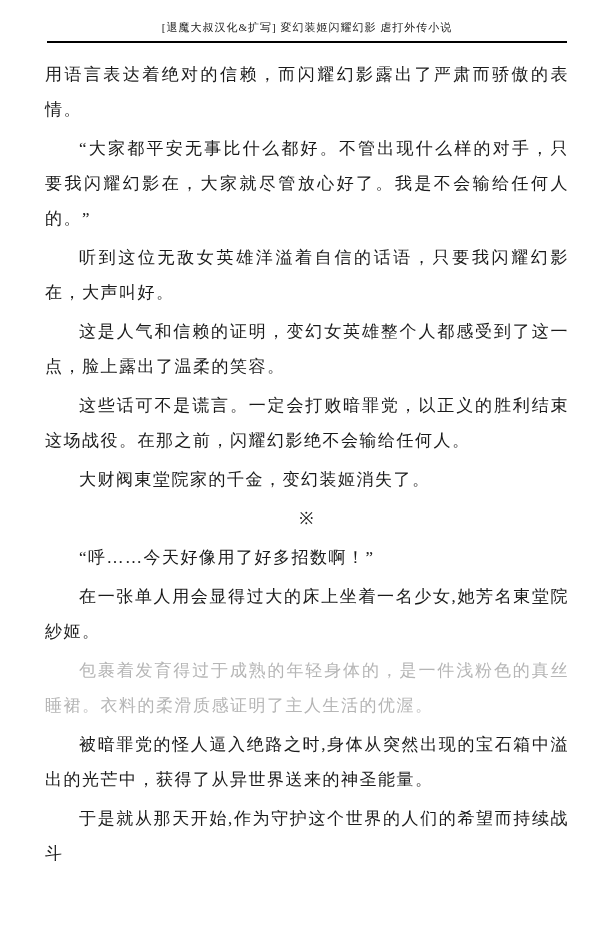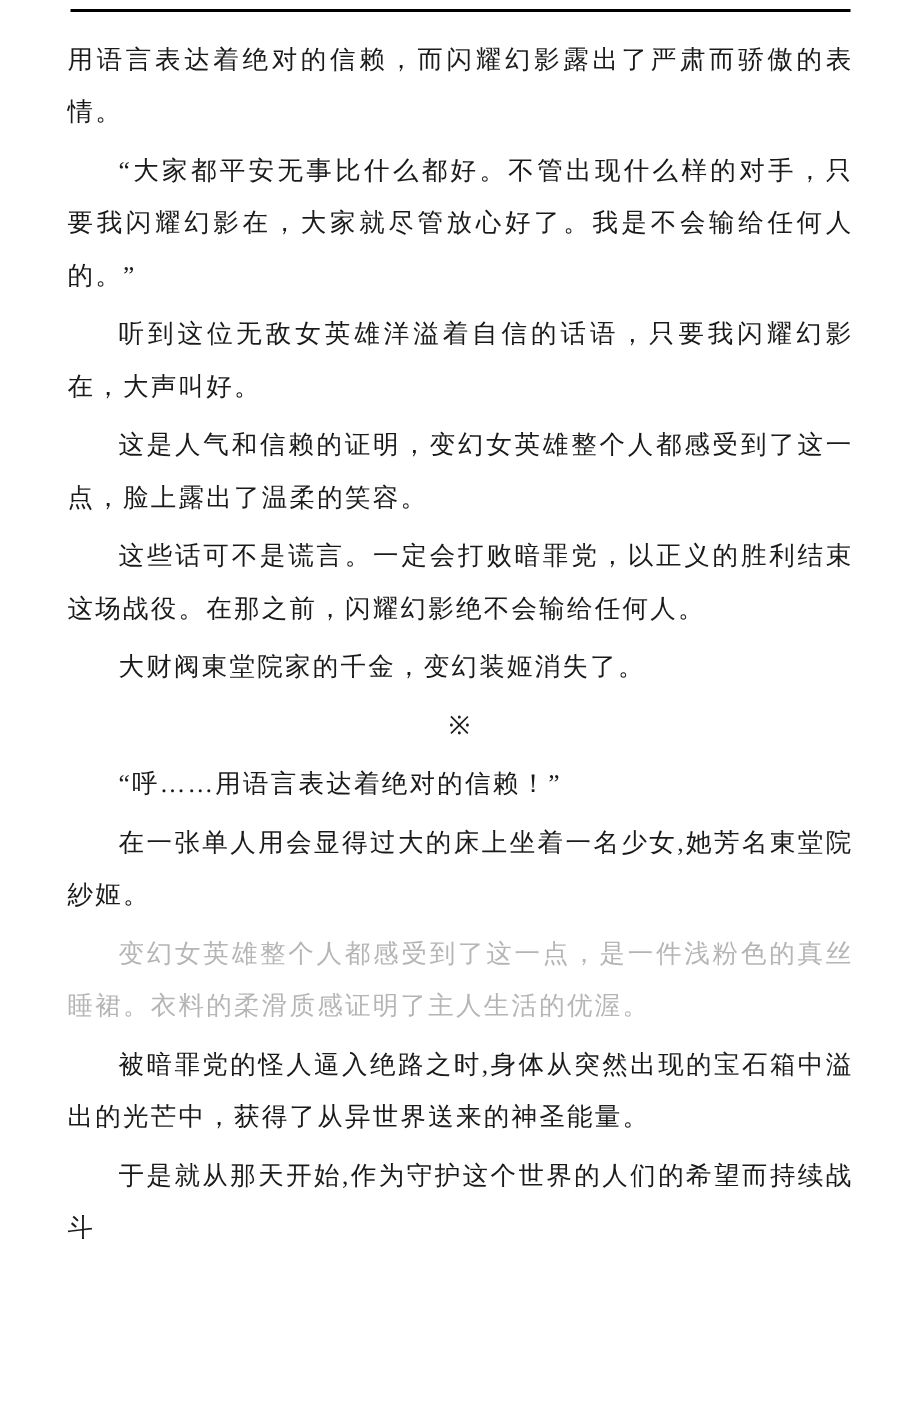--- a/index.html
+++ b/index.html
@@ -53,28 +53,29 @@
     text-indent: 0;
   }
   .para.muted {
     color: #b5b5b5;
   }
 </style>
 </head>
 <body>
 
 <div class="page">
+  <div class="page-header">[退魔大叔汉化&amp;扩写] 変幻装姬闪耀幻影 虐打外传小说</div>
   <div class="header-divider"></div>
   <div class="page-body">
       <p class="para no-indent">用语言表达着绝对的信赖，而闪耀幻影露出了严肃而骄傲的表情。</p>
       <p class="para">“大家都平安无事比什么都好。不管出现什么样的对手，只要我闪耀幻影在，大家就尽管放心好了。我是不会输给任何人的。”</p>
       <p class="para">听到这位无敌女英雄洋溢着自信的话语，只要我闪耀幻影在，大声叫好。</p>
       <p class="para">这是人气和信赖的证明，变幻女英雄整个人都感受到了这一点，脸上露出了温柔的笑容。</p>
       <p class="para">这些话可不是谎言。一定会打败暗罪党，以正义的胜利结束这场战役。在那之前，闪耀幻影绝不会输给任何人。</p>
       <p class="para">大财阀東堂院家的千金，变幻装姬消失了。</p>
       <p class="para center">※</p>
-      <p class="para">“呼……用语言表达着绝对的信赖！”</p>
+      <p class="para">“呼……今天好像用了好多招数啊！”</p>
       <p class="para">在一张单人用会显得过大的床上坐着一名少女,她芳名東堂院紗姬。</p>
-      <p class="para muted">变幻女英雄整个人都感受到了这一点，是一件浅粉色的真丝睡裙。衣料的柔滑质感证明了主人生活的优渥。</p>
+      <p class="para muted">包裹着发育得过于成熟的年轻身体的，是一件浅粉色的真丝睡裙。衣料的柔滑质感证明了主人生活的优渥。</p>
       <p class="para">被暗罪党的怪人逼入绝路之时,身体从突然出现的宝石箱中溢出的光芒中，获得了从异世界送来的神圣能量。</p>
       <p class="para">于是就从那天开始,作为守护这个世界的人们的希望而持续战斗</p>
     </div>
 </div>
 
 </body></html>

